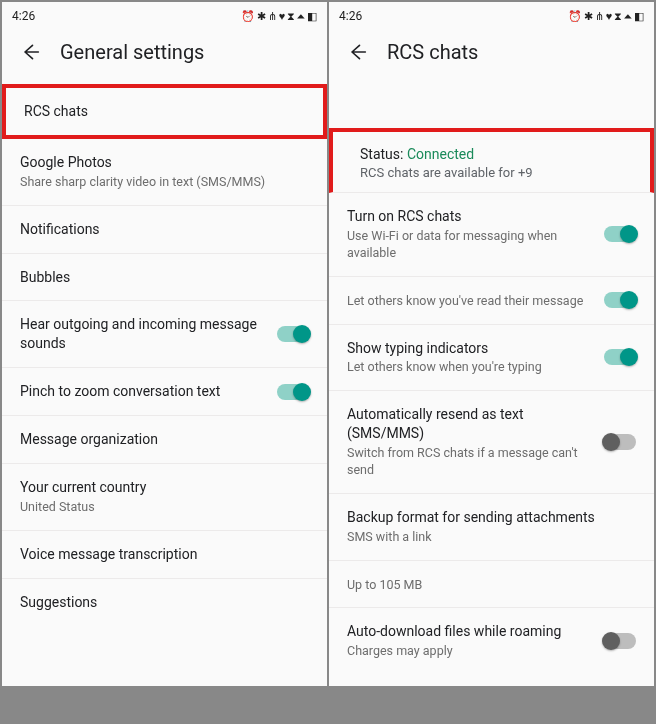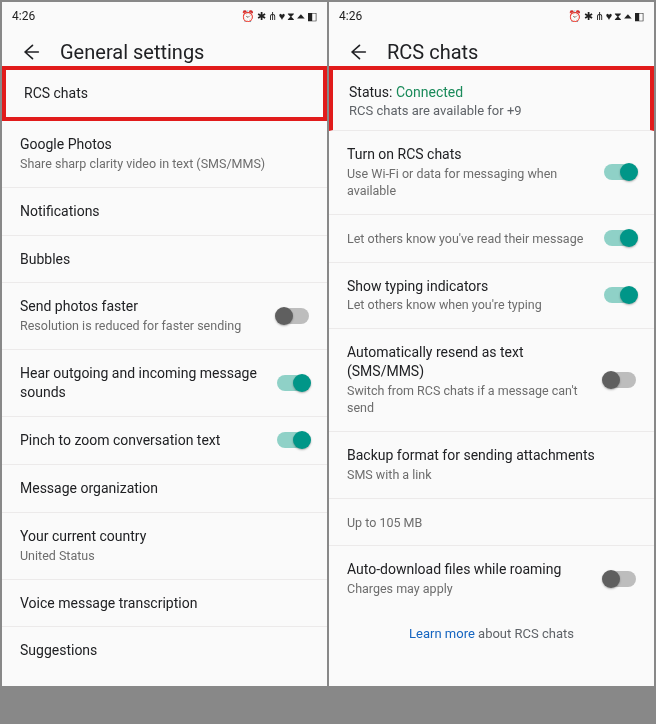--- a/index.html
+++ b/index.html
@@ -28,21 +28,21 @@
     padding: 0 10px;
     font-size: 12px;
     color: #222;
     background: #fafafa;
   }
   .statusbar .icons { display: flex; gap: 3px; font-size: 11px; letter-spacing: -0.5px;}
   .titlebar {
     display: flex;
     align-items: center;
     gap: 20px;
-    padding: 10px 18px 2px 18px;
+    padding: 10px 18px 20px 18px;
     background: #fafafa;
   }
   .titlebar .back {
     font-size: 20px;
     width: 20px;
     height: 20px;
     display: flex;
     align-items: center;
     justify-content: center;
     cursor: pointer;
@@ -95,22 +95,23 @@
     border-radius: 50%;
     top: -1px;
     box-shadow: 0 1px 2px rgba(0,0,0,.3);
   }
   .toggle.on .knob { right: -2px; background: #009688; }
   .toggle.off .knob { left: -2px; background: #5f5f5f; }
   .highlight-box {
     border: 4px solid #e11b1b;
   }
   .status-section {
-    padding: 12px 16px;
+    padding: 12px 27px;
     border-bottom: 1px solid #eceaea;
+    margin-top: 44px;
   }
   .status-label { font-size: 14px; color: #202124; }
   .status-val { font-size: 14px; color: #1a8a5a; }
   .status-sub { font-size: 13px; color: #5f6368; margin-top:2px; }
   .learn-line { padding: 14px 10px; font-size: 13px; color:#5f6368;text-align:center; }
   .learn-link { color: #1565c0; }
   .back svg { width: 20px; height: 20px; }
   .back svg path { stroke: #202124; stroke-width: 2; fill:none; stroke-linecap:round; stroke-linejoin:round;}
 </style>
 </head>
@@ -146,29 +147,20 @@
           <div class="primary">Notifications</div>
         </div>
       </div>
       <div class="item">
         <div class="text">
           <div class="primary">Bubbles</div>
         </div>
       </div>
       <div class="item">
         <div class="text">
-          <div class="primary">Send photos faster</div>
-          <div class="secondary">Resolution is reduced for faster sending</div>
-        </div>
-        <div class="toggle off">
-          <div class="knob"></div>
-        </div>
-      </div>
-      <div class="item">
-        <div class="text">
           <div class="primary">Hear outgoing and incoming message sounds</div>
         </div>
         <div class="toggle on">
           <div class="knob"></div>
         </div>
       </div>
       <div class="item">
         <div class="text">
           <div class="primary">Pinch to zoom conversation text</div>
         </div>

